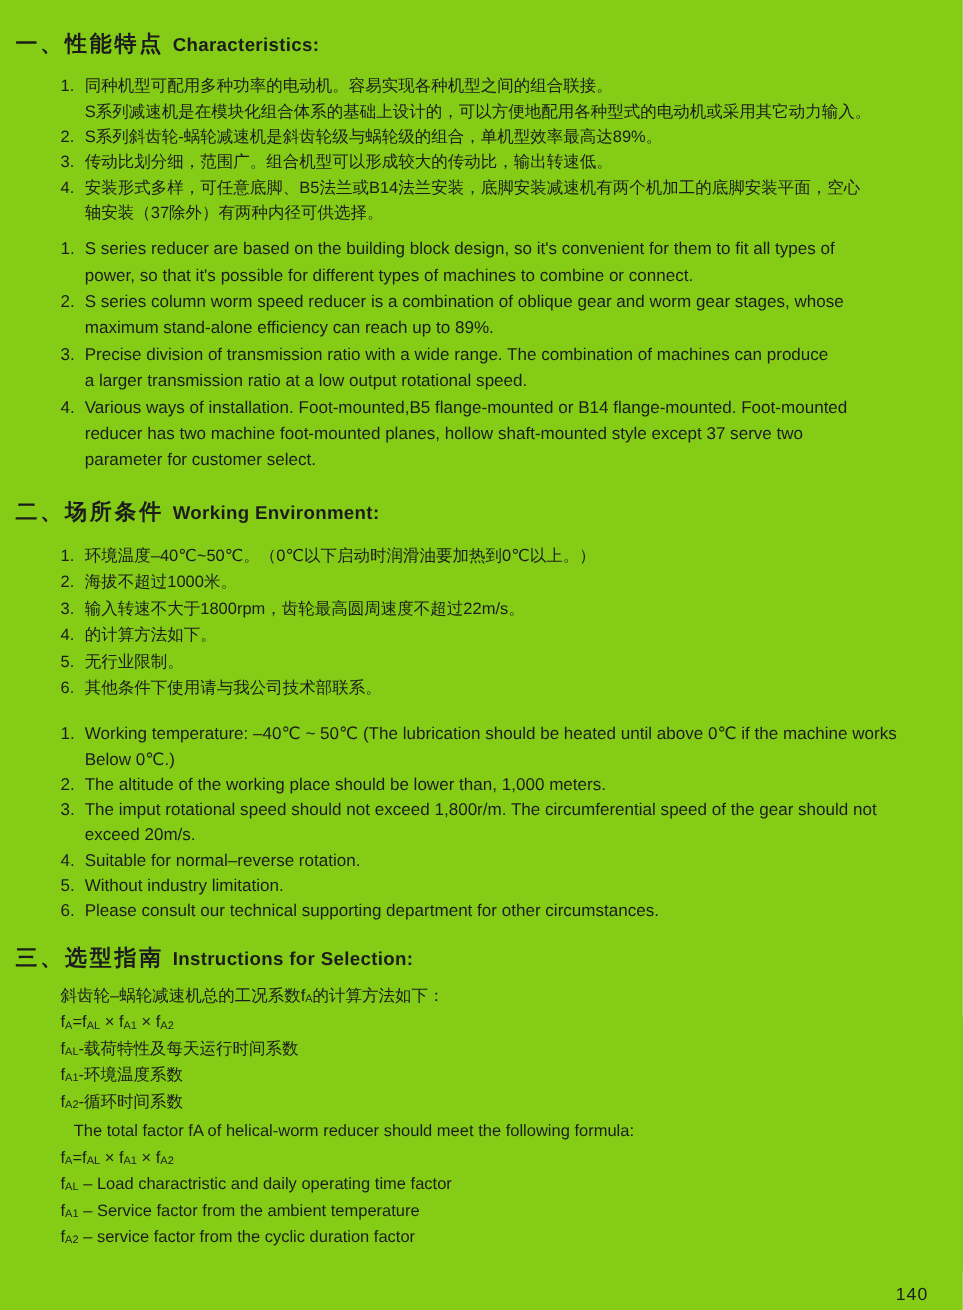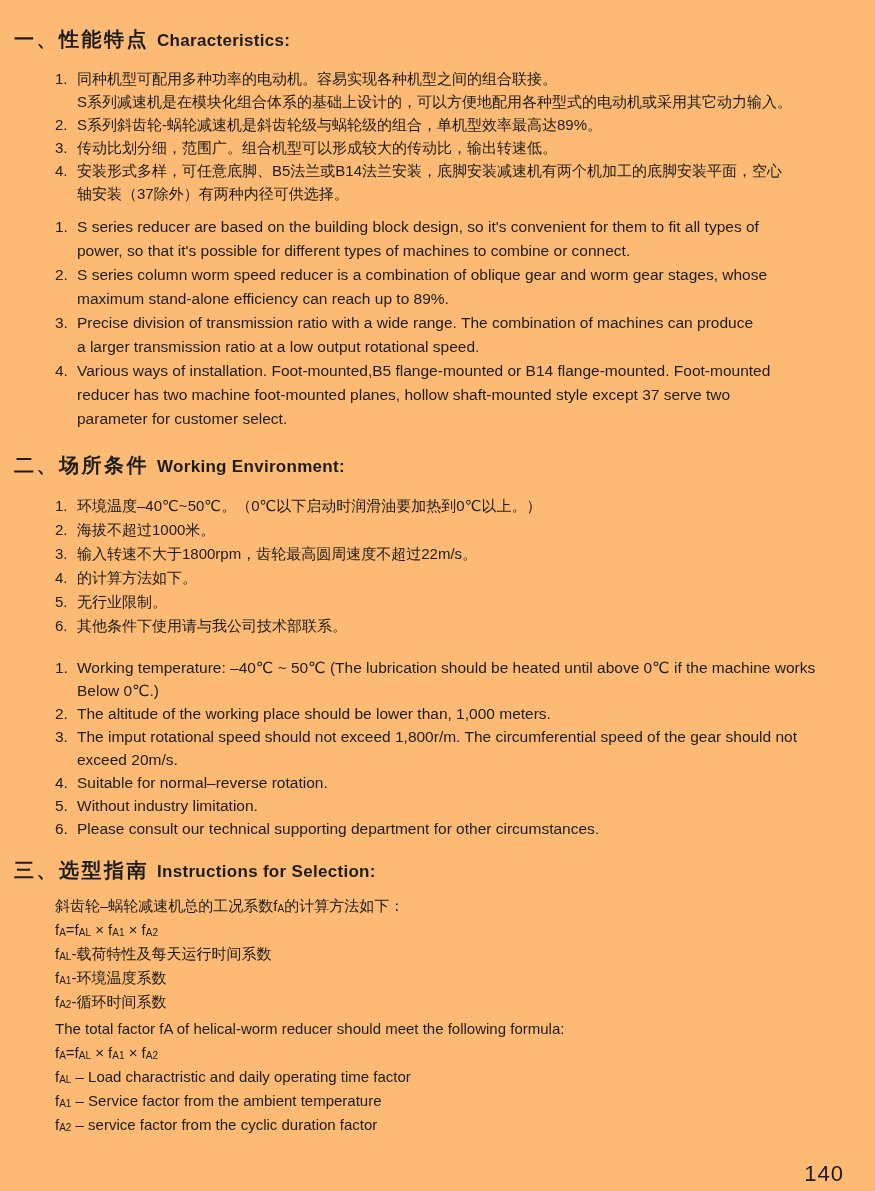--- a/index.html
+++ b/index.html
@@ -7,51 +7,51 @@
     width:875px; height:1191px;
     background:#ffffff;
     font-family:"Liberation Sans","DejaVu Sans",sans-serif;
     color:#1c1c1c;
   }
   .page {
     position:relative;
     width:875px; height:1191px;
     box-sizing:border-box;
     padding:26px 20px 0 14px;
-    background:#fdba74;
+    background:#84cc16;
     overflow:hidden;
   }
   h2 { font-size:20px; font-weight:bold; margin:0 0 14px 0; white-space:nowrap; }
   .h-cn { letter-spacing:2.5px; }
   .h-en { font-size:17px; margin-left:8px; letter-spacing:0.3px; }
   .sec-2 h2 { margin-top:21px; margin-bottom:15px; }
   .sec-3 h2 { margin-top:17px; margin-bottom:10px; }
   .list { margin-left:41px; }
   .li { display:flex; }
   .num { flex:none; width:22px; }
   .txt { flex:1 1 auto; }
   .cn-list .li { font-size:15px; line-height:23px; }
   .en-list .li { font-size:15.5px; line-height:24px; }
   .en-list { margin-top:10px; }
   .sec-2 .cn-list .li { line-height:24px; }
   .sec-2 .en-list { margin-top:18px; }
   .sec-2 .en-list .li { line-height:23px; }
   .rich { margin-left:41px; font-size:15px; }
   .rline { line-height:24px; }
-  .rline:nth-child(6) { margin-top:3px; }
+  .rline:nth-child(6) { margin-top:3px;margin-left:12px; }
   .rline sub {
     font-size:10px;
     line-height:0;
     vertical-align:baseline;
     position:relative; top:1px;
   }
   .page-number {
     position:absolute;
     right:31px; bottom:4px;
-    font-size:22px;
+    font-size:16px;
     letter-spacing:1px;
   }
 </style>
 </head>
 <body>
 
 <div class="page">
 
   <section class="sec sec-1">
     <h2><span class="h-cn">一、性能特点</span><span class="h-en">Characteristics:</span></h2>

